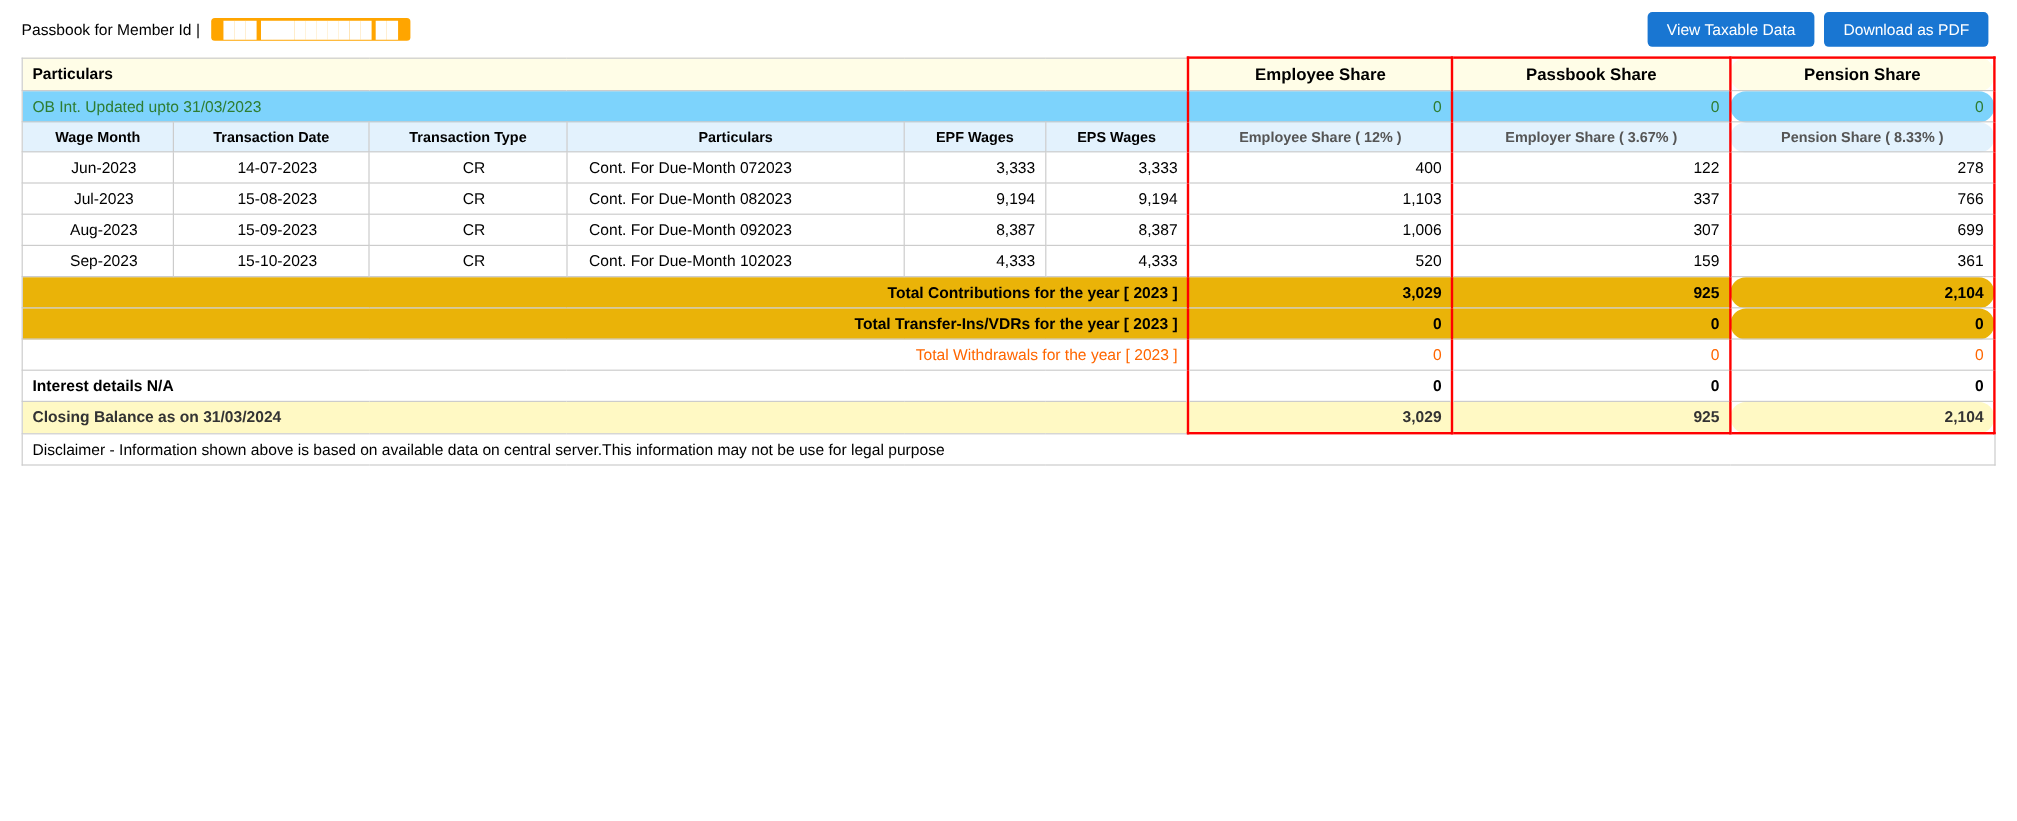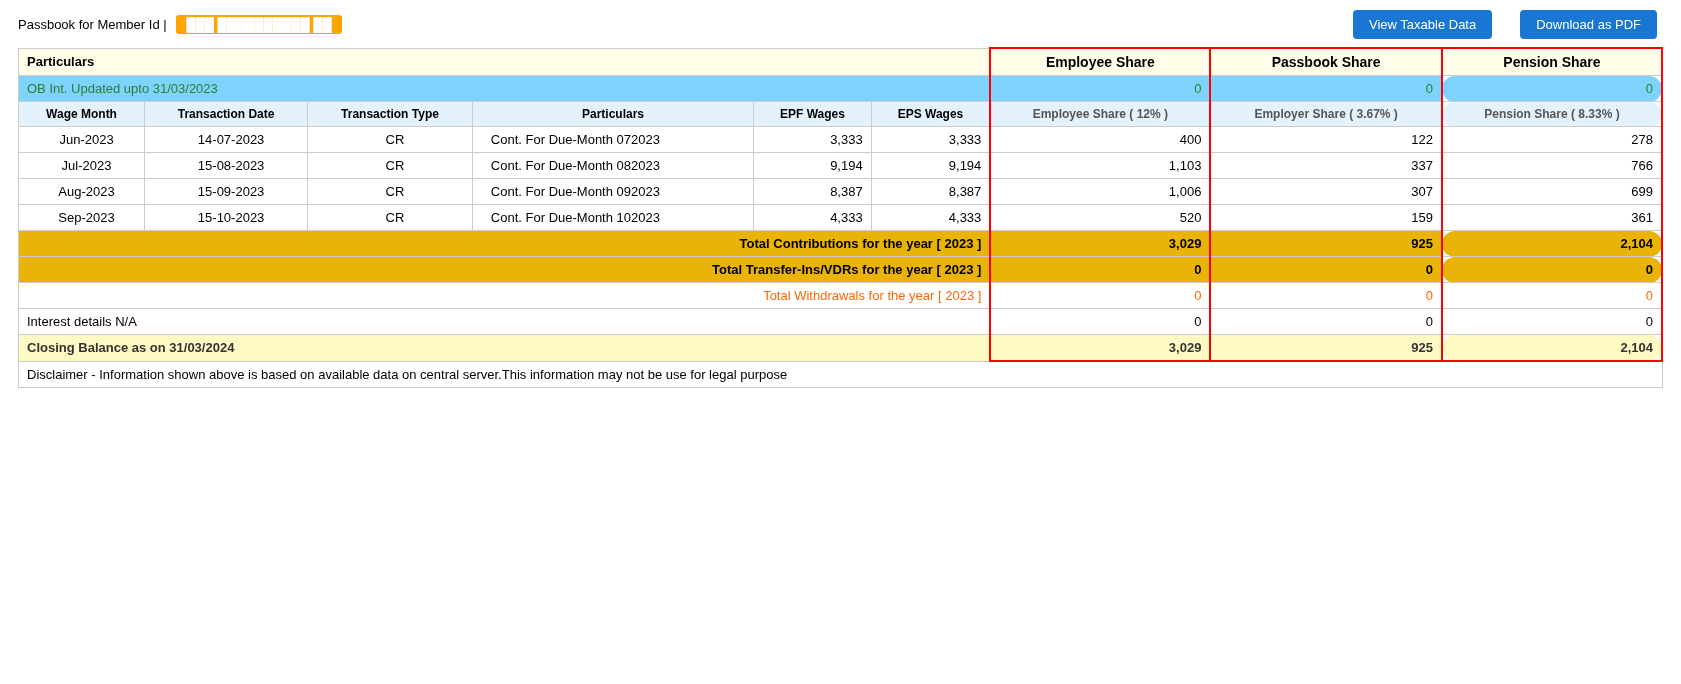--- a/index.html
+++ b/index.html
@@ -21,21 +21,21 @@
       display: inline-block;
       background: #ffa500;
       color: #fff;
       padding: 2px 10px;
       border-radius: 3px;
       font-size: 13px;
       margin-left: 6px;
     }
     .top-buttons {
       display: flex;
-      gap: 28px;
+      gap: 8px;
     }
     .btn-blue {
       background: #1976d2;
       color: #fff;
       border: none;
       padding: 7px 16px;
       border-radius: 4px;
       font-size: 13px;
       cursor: pointer;
       font-weight: 500;
@@ -118,21 +118,21 @@
     }
     .withdrawal-row td.summary-label {
       color: #ff6600;
       font-weight: bold;
     }
     .withdrawal-row td.value {
       color: #ff6600;
     }
     .interest-row td {
       background: #fff;
-      font-weight: normal;
+      font-weight: bold;
       margin-left: 41px;
     }
     .closing-row td {
       background: #fff9c4;
       font-weight: bold;
       color: #333;
       text-align: right;
     }
     .closing-row td.closing-label {
       text-align: left;

